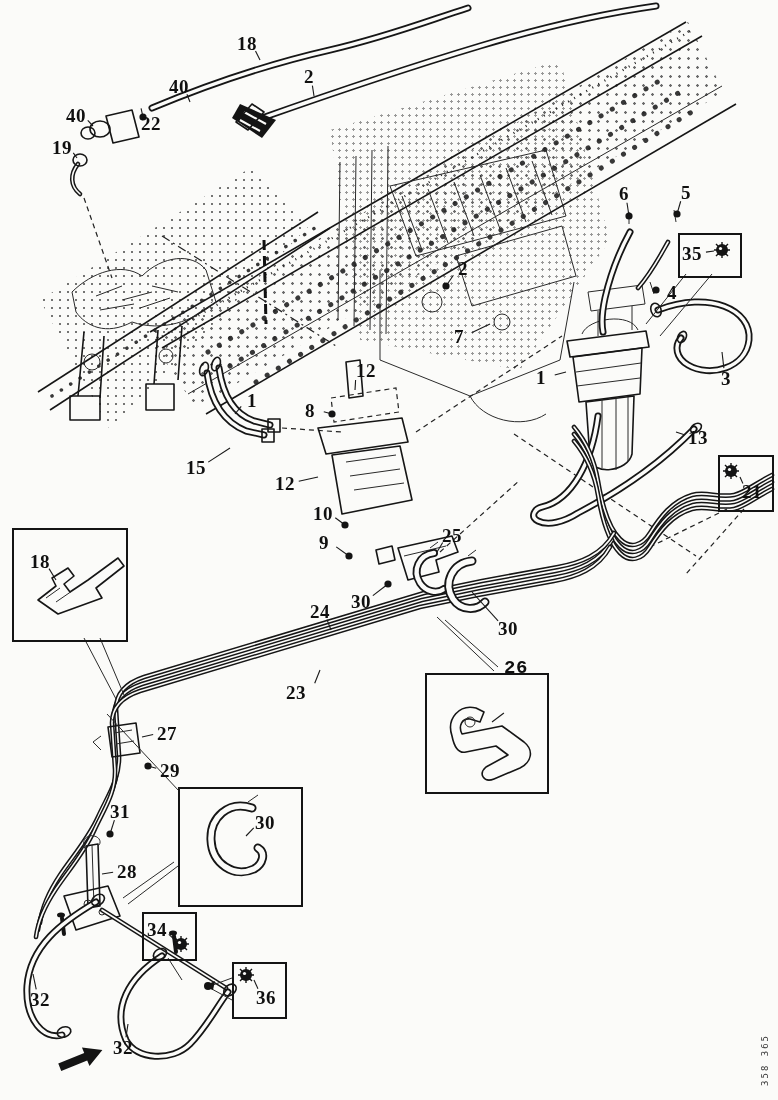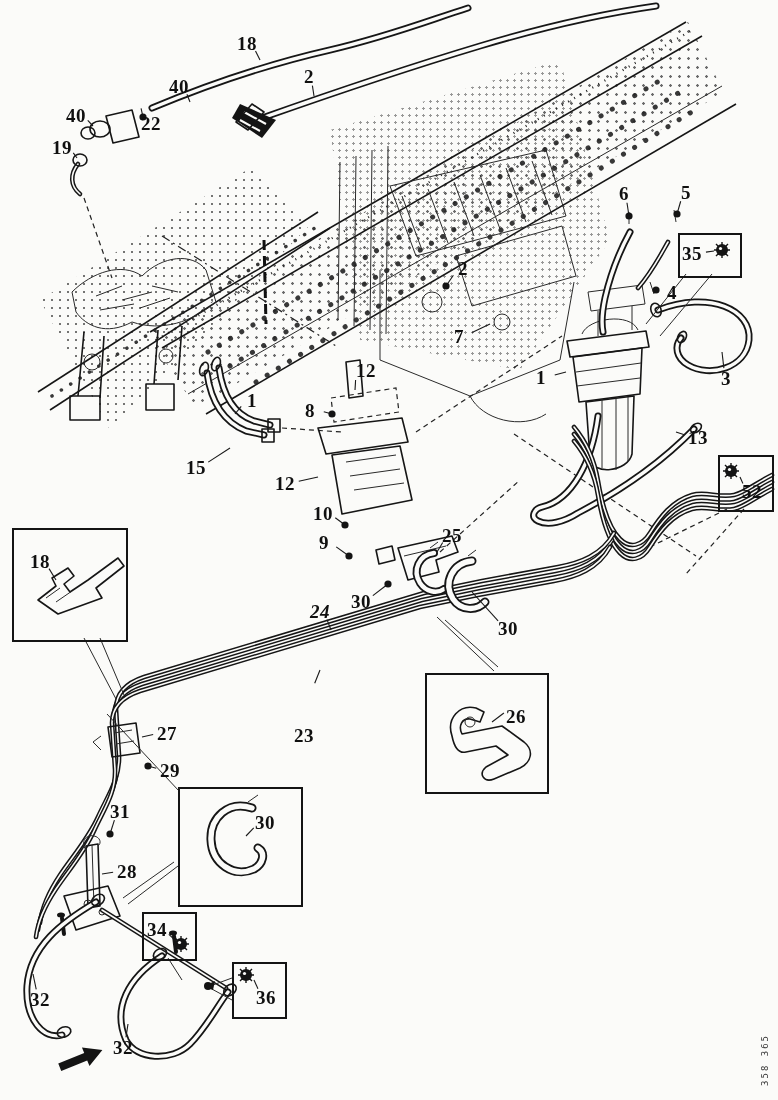--- a/index.html
+++ b/index.html
@@ -308,34 +308,34 @@
       <span class="callout" style="left: 252px; top: 400px;">1</span>
       <span class="callout" style="left: 310px; top: 410px;">8</span>
       <span class="callout" style="left: 196px; top: 467px;">15</span>
       <span class="callout" style="left: 285px; top: 483px;">12</span>
       <span class="callout" style="left: 698px; top: 437px;">13</span>
       <span class="callout" style="left: 323px; top: 513px;">10</span>
       <span class="callout" style="left: 324px; top: 542px;">9</span>
       <span class="callout" style="left: 452px; top: 535px;">25</span>
       <span class="callout" style="left: 361px; top: 601px;">30</span>
       <span class="callout" style="left: 508px; top: 628px;">30</span>
-      <span class="callout" style="left: 320px; top: 611px; font-style: italic;">24</span>
-      <span class="callout" style="left: 304px; top: 692px; margin-top: 43px;">23</span>
+      <span class="callout" style="left: 320px; top: 611px;">24</span>
+      <span class="callout" style="left: 296px; top: 692px;">23</span>
       <span class="callout" style="left: 167px; top: 733px;">27</span>
       <span class="callout" style="left: 170px; top: 770px;">29</span>
       <span class="callout" style="left: 120px; top: 811px;">31</span>
       <span class="callout" style="left: 127px; top: 871px;">28</span>
       <span class="callout" style="left: 40px; top: 999px;">32</span>
       <span class="callout" style="left: 123px; top: 1047px;">32</span>
       <span class="callout" style="left: 40px; top: 561px;">18</span>
-      <span class="callout" style="left: 516px; top: 716px;">26</span>
+      <span class="callout" style="left: 516px; top: 668px; font-family: Liberation Mono, monospace;">26</span>
       <span class="callout" style="left: 265px; top: 822px;">30</span>
       <span class="callout" style="left: 157px; top: 929px;">34</span>
       <span class="callout" style="left: 266px; top: 997px;">36</span>
-      <span class="callout" style="left: 752px; top: 491px;">52</span>
+      <span class="callout" style="left: 752px; top: 491px;">21</span>
       <span class="callout" style="left: 692px; top: 253px; text-align: center;">35</span>
     </div>
   <div id="inset-layer">
       <div class="inset" style="left: 12px; top: 528px; width: 112px; height: 110px;"></div>
       <div class="inset" style="left: 678px; top: 233px; width: 60px; height: 41px;"></div>
       <div class="inset" style="left: 718px; top: 455px; width: 52px; height: 53px;"></div>
       <div class="inset" style="left: 425px; top: 673px; width: 120px; height: 117px;"></div>
       <div class="inset" style="left: 178px; top: 787px; width: 121px; height: 116px;"></div>
       <div class="inset" style="left: 142px; top: 912px; width: 51px; height: 45px;"></div>
       <div class="inset" style="left: 232px; top: 962px; width: 51px; height: 53px;"></div>

